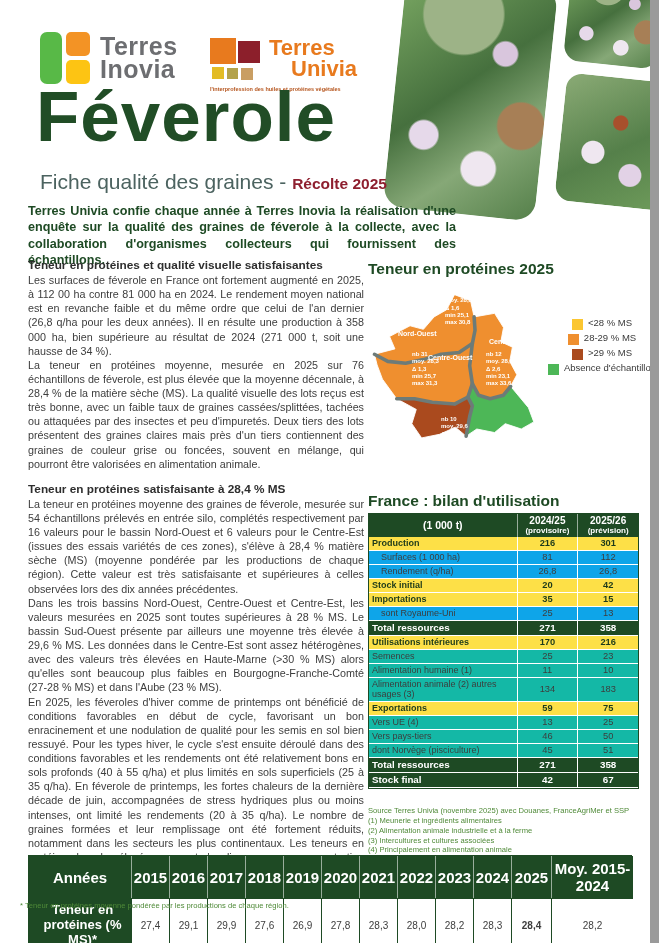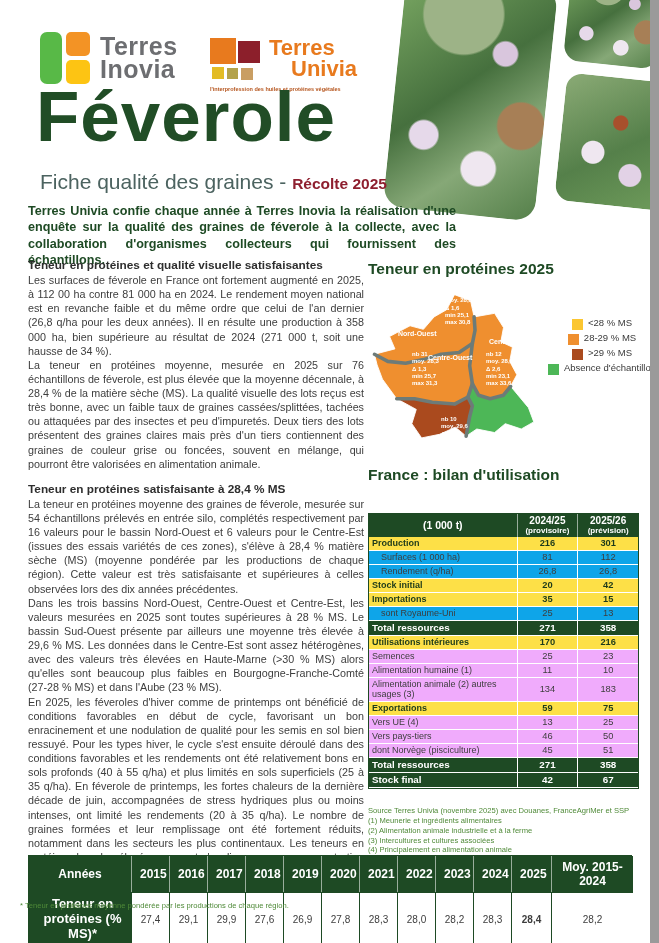--- a/index.html
+++ b/index.html
@@ -68,39 +68,39 @@
   .map-label{position:absolute;font-size:7px;font-weight:700;color:#ffffff;white-space:nowrap;}
   .ml0{left:30px;top:50px;} .ml1{left:60px;top:74px;} .ml2{left:121px;top:58px;} .ml3{left:13px;top:150px;}
   .map-stats{position:absolute;font-size:6px;font-weight:700;color:#ffffff;line-height:1.22;white-space:nowrap;}
   .ms0{left:77px;top:10px;} .ms1{left:44px;top:71px;} .ms2{left:118px;top:71px;} .ms3{left:73px;top:136px;}
   .legend{position:absolute;left:178px;top:38px;width:112px;}
   .legend-item{display:flex;align-items:flex-start;gap:5px;margin-bottom:3px;justify-content:center;}
   .legend-swatch{width:11px;height:11px;flex:0 0 11px;margin-top:1px;}
   .legend-label{font-size:9.5px;color:#3a3a3a;line-height:1.1;}
 
   
-  .bilan-title{position:absolute;left:368px;top:466px;font-size:15.5px;font-weight:700;color:#1e4a24;}
+  .bilan-title{position:absolute;left:368px;top:492px;font-size:15.5px;font-weight:700;color:#1e4a24;}
   .bilan{position:absolute;left:368px;top:513px;width:271px;border:1px solid #1e4a24;}
   .bilan table{width:100%;border-collapse:separate;border-spacing:0;}
   .bilan th{background:#1e4a24;color:#fff;vertical-align:middle;padding:2px 0;margin-left:14px;}
   .bilan th.h0{width:149px;font-size:10.5px;}
   .bilan th.hc{width:61px;font-size:10px;line-height:1.05;border-left:1px solid rgba(255,255,255,.55);}
   .bilan th .sub{display:block;font-size:8px;font-weight:700;}
   .bilan td{font-size:9px;padding:1.5px 3px;border-bottom:1.5px solid #fff;}
   .bilan td.val{text-align:center;border-left:1.5px solid #fff;font-size:9.3px;}
   .bilan tr.bold td{background:#fde047;font-weight:700;color:#1d3a1a;}
   .bilan tr.sub td{background:#0ea5e9;} .bilan tr.sub td.lbl{padding-left:12px;}
-  .bilan tr.plain td{background:#f0abfc;}
+  .bilan tr.plain td{background:#14b8a6;}
   .bilan tr.total td{background:#1e4a24;color:#fff;font-weight:700;font-size:9.8px;}
   .bilan-notes{position:absolute;left:368px;top:806px;font-size:7.6px;color:#4f8a38;line-height:1.3;}
 
   
   .years{position:absolute;left:28px;top:855px;width:604px;border:1.5px solid #1e4a24;}
   .years table{width:100%;border-collapse:separate;border-spacing:0;table-layout:fixed;}
-  .years th{background:#1e4a24;color:#fff;font-size:12px;font-weight:700;padding:4px 8px;
+  .years th{background:#1e4a24;color:#fff;font-size:15px;font-weight:700;padding:4px 0;
             border-left:1px solid rgba(255,255,255,.55);}
   .years th:first-child{border-left:none;width:102px;}
   .years th.moy{width:82px;} .years th.yr{width:38px;} .years th.yr25{width:40px;}
   .years td{font-size:10px;text-align:center;padding:4px 0;background:#fff;
             border-top:1.2px solid #1e4a24;border-left:1.2px solid #1e4a24;}
   .years td.rowlbl{background:#1e4a24;color:#fff;font-weight:700;text-align:center;
             padding-left:5px;font-size:13px;border-left:none;line-height:1.15;}
   .years td.b{font-weight:700;}
   .years-note{position:absolute;left:20px;top:901px;font-size:7.6px;color:#4f8a38;}
 </style>

